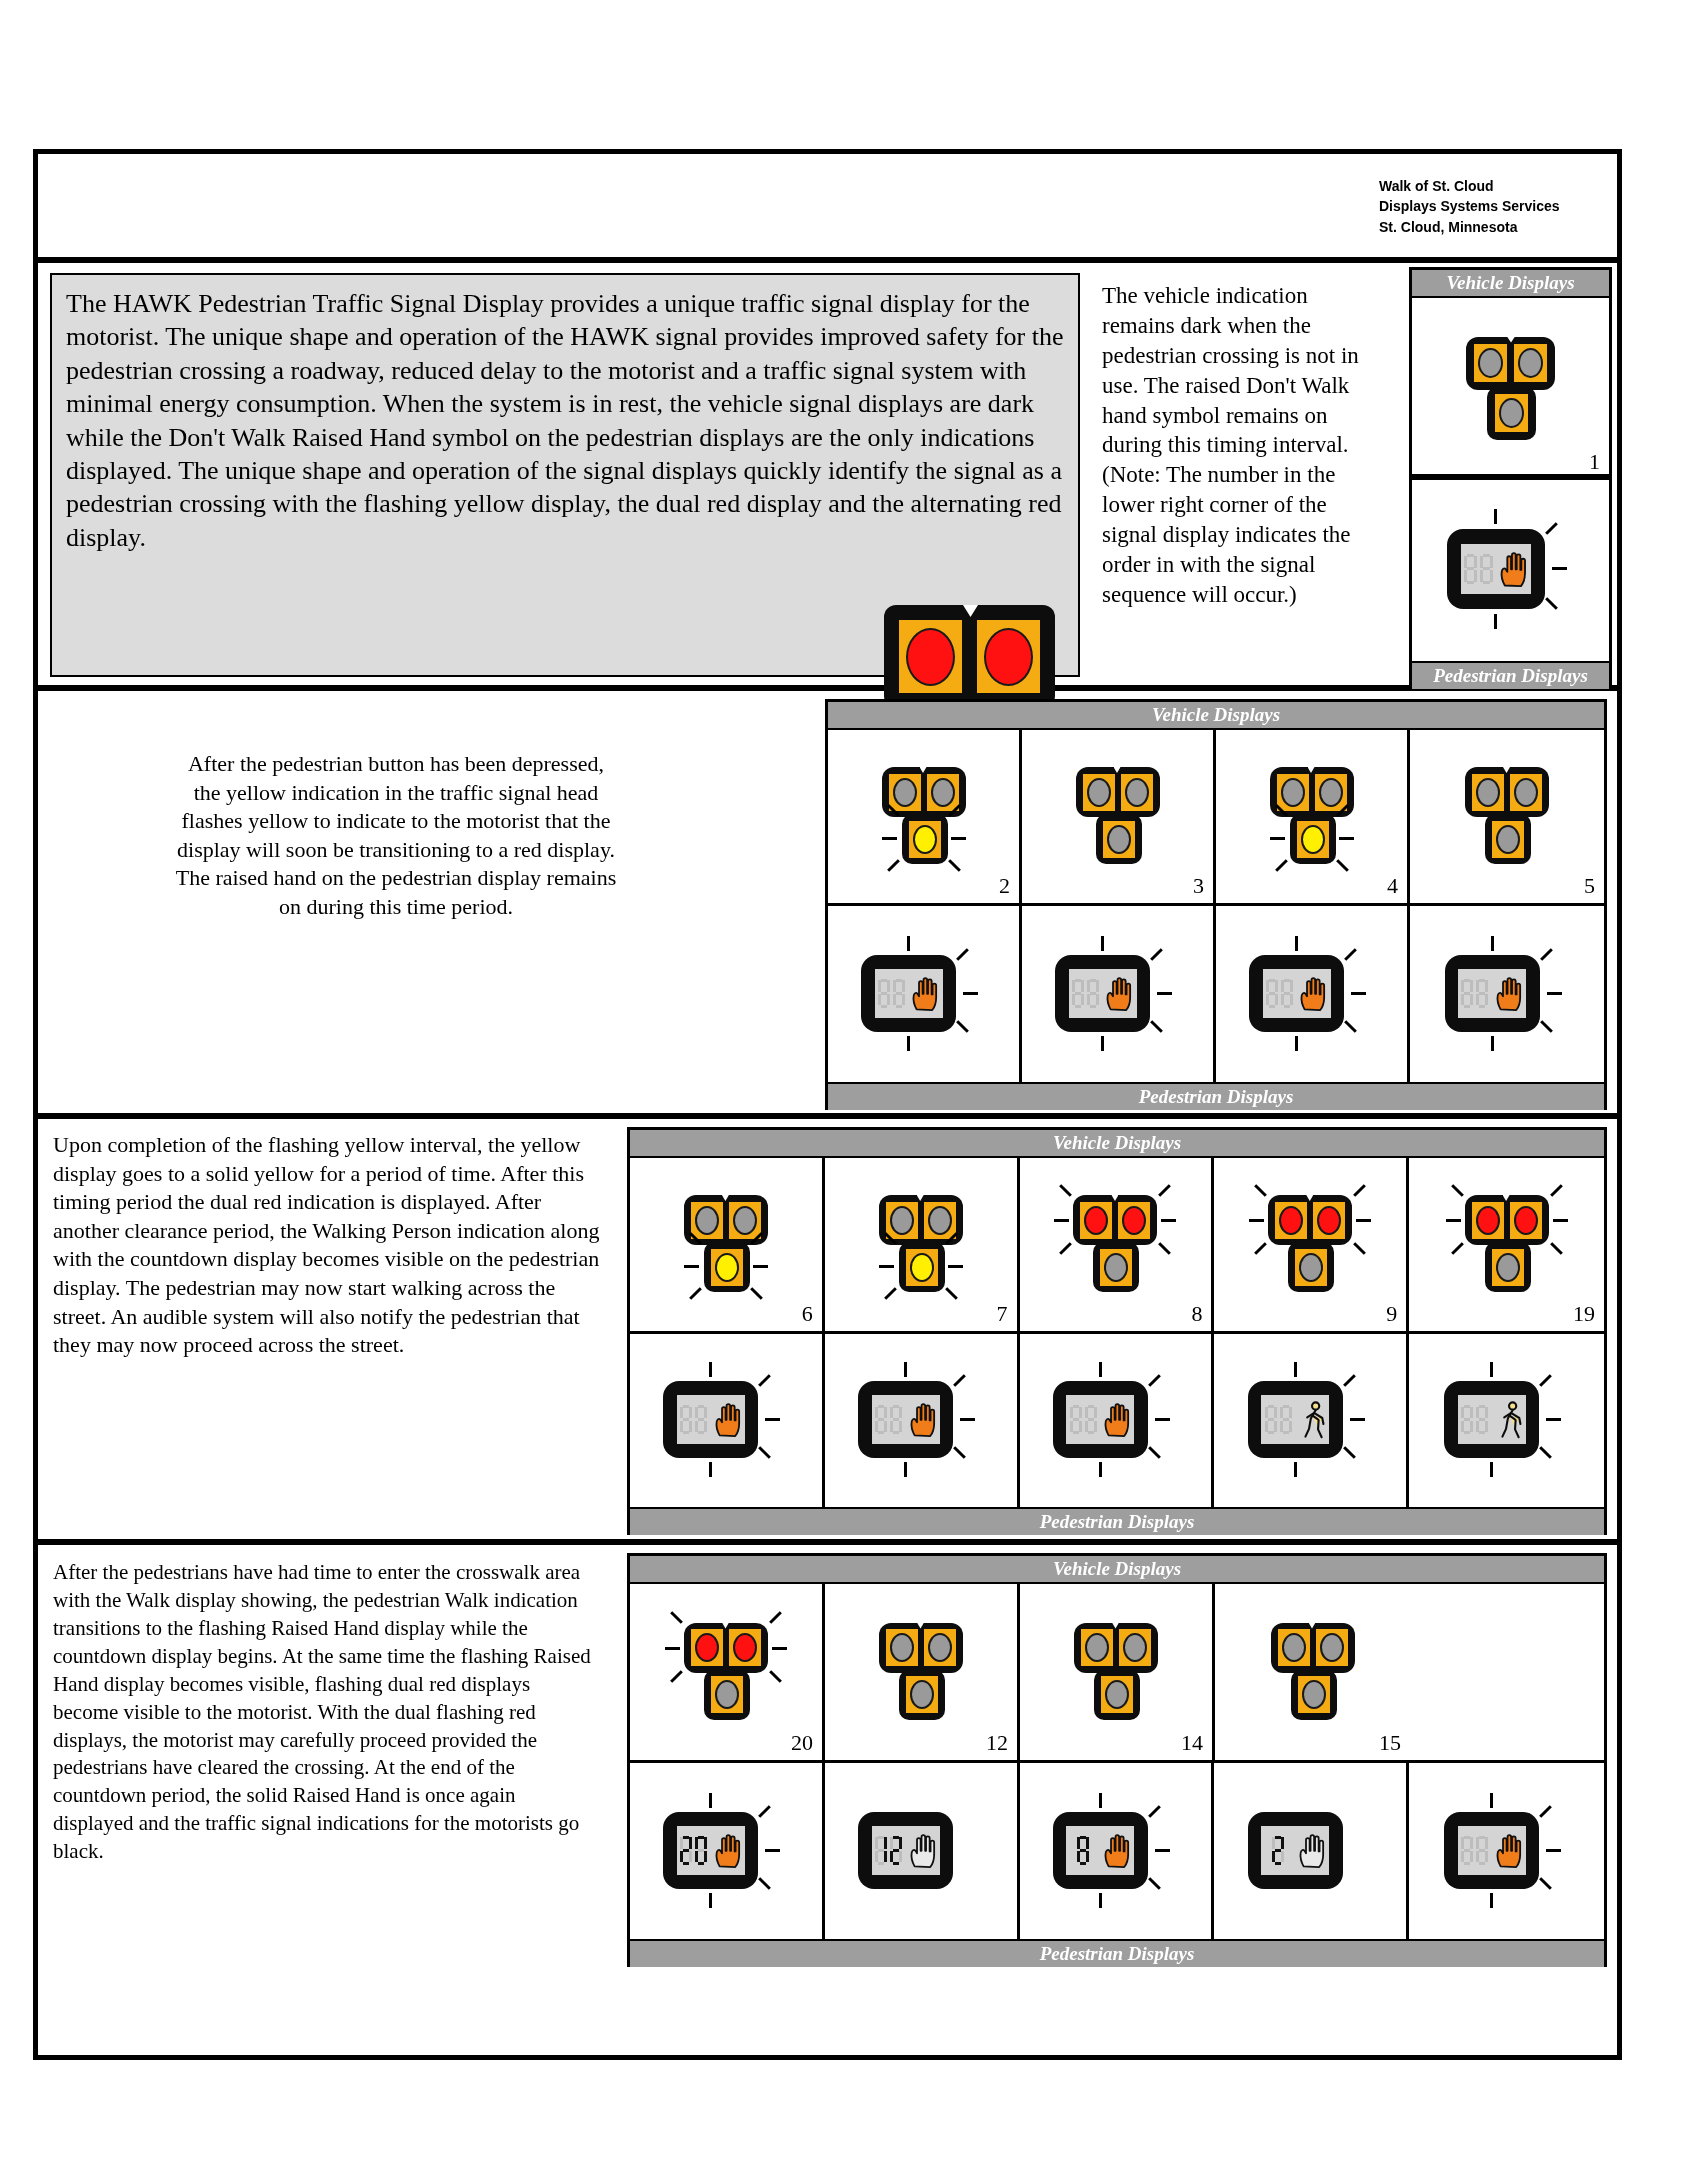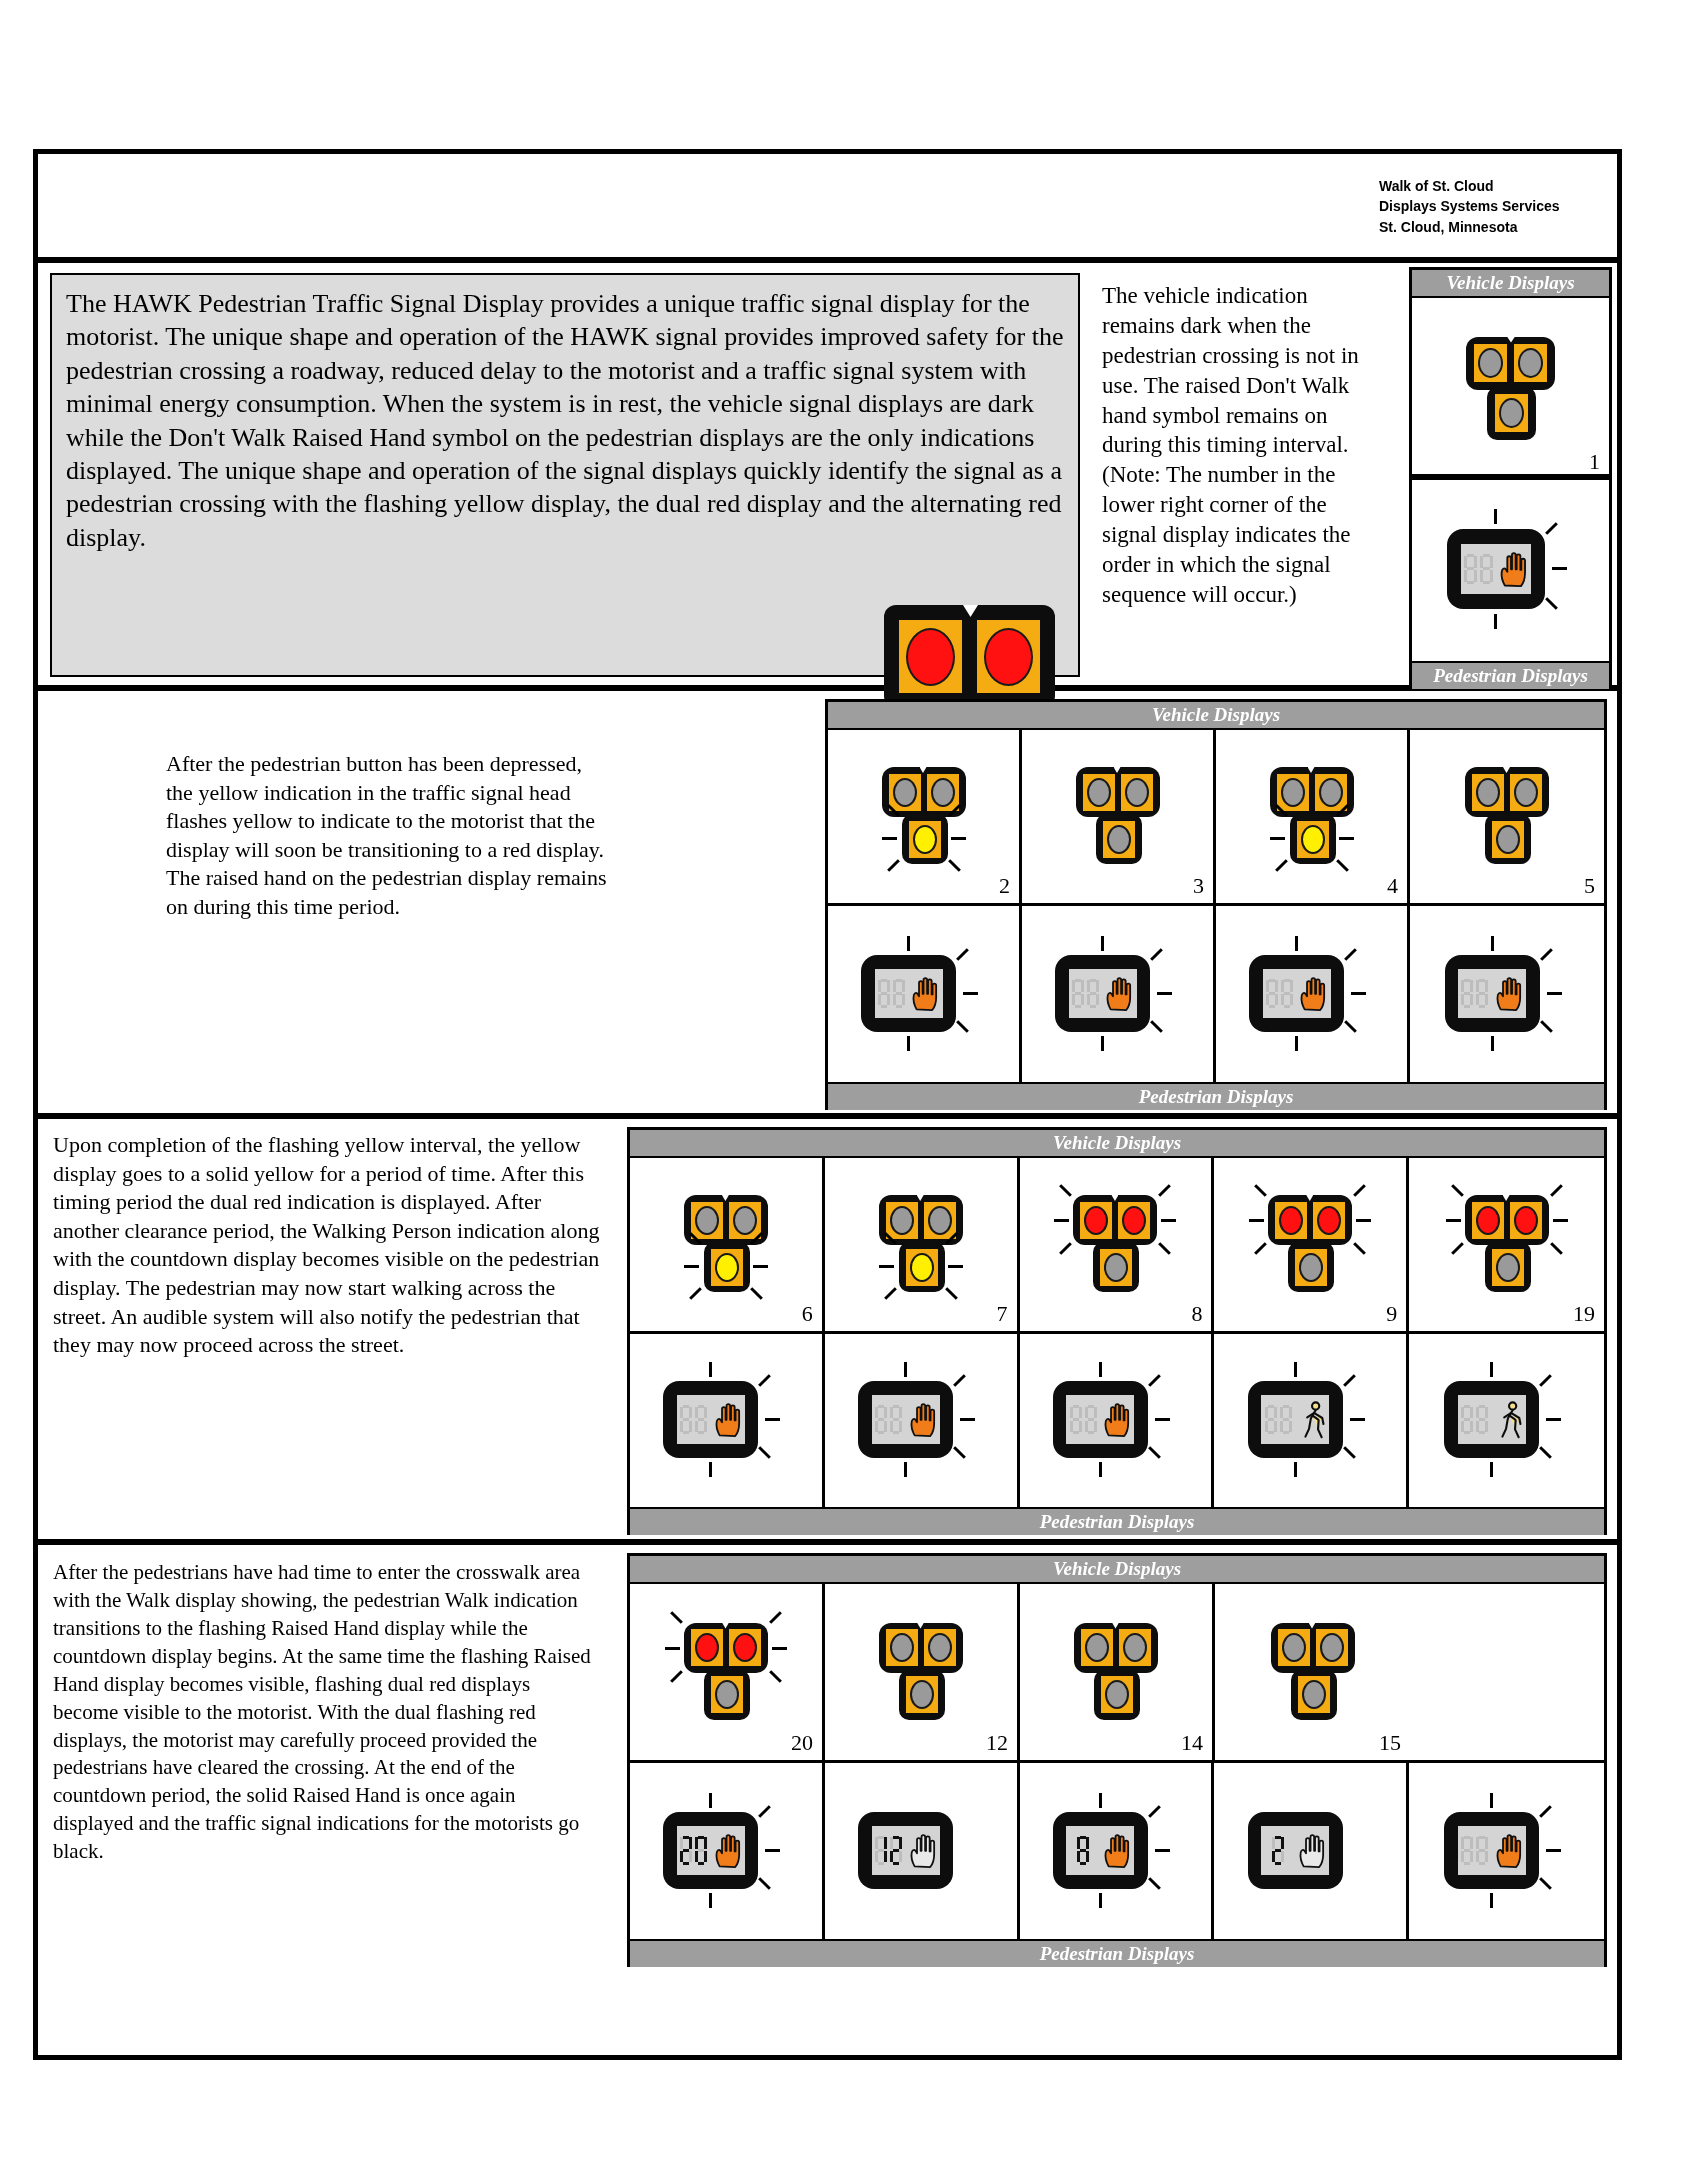--- a/index.html
+++ b/index.html
@@ -90,21 +90,21 @@
           </div>
           <span class="sig-notch" style="left:79px;top:0px;width:15px;height:12px;clip-path:polygon(0 0,100% 0,50% 100%);"></span>
           <div class="sig-stem" style="left:40px;top:96px;width:93px;height:103px;">
             <span class="plate" style="width:63px;height:73px;">
               <span class="lens dark" style="width:49px;height:58px;"></span>
             </span>
           </div>
         </div>
       </div>
 
-    <div class="sidetext" style="position:absolute;left:1064px;top:18px;width:282px;">The vehicle indication remains dark when the pedestrian crossing is not in use.  The raised Don't Walk hand symbol remains on during this timing interval. (Note: The number in the lower right corner of the signal display indicates the order in which the signal sequence will occur.)</div>
+    <div class="sidetext" style="position:absolute;left:1064px;top:18px;width:282px;">The vehicle indication remains dark when the pedestrian crossing is not in use.  The raised Don't Walk hand symbol remains on during this timing interval. (Note: The number in the lower right corner of the signal display indicates the order in with the signal sequence will occur.)</div>
 
     <div class="panel" id="s1-veh" style="left:1371px;top:4px;width:203px;height:210px;">
       <div class="bandlabel">Vehicle Displays</div>
       <div class="cellrow" id="s1-veh-row" style="height:181px;">
           <div class="cell" style="width: 197px;">
             <div class="signal" style="width:89px;height:104px;">
               <div class="sig-top" style="width:89px;height:53px;padding:8px;">
                 <span class="plate" style="width:33px;height:38px;">
                   <span class="lens dark" style="width:25px;height:30px;"></span>
                 </span>
@@ -166,21 +166,21 @@
               <span class="fm" style="left:102px;top:89px;width:15px;height:3px;transform:rotate(45deg);"></span>
               <span class="fm" style="left:52px;top:101px;width:3px;height:15px;"></span>
             </div>
           </div>
         </div>
       <div class="bandlabel bottom">Pedestrian Displays</div>
     </div>
   </div>
 
   <div class="section" id="sec2" style="height:428px;">
-    <div class="narrow" style="position:absolute;left:128px;top:59px;width:446px;">After the pedestrian button has been depressed, the yellow indication in the traffic signal head flashes yellow to indicate to the motorist that the display will soon be transitioning to a red display.  The raised hand  on the pedestrian display remains on during this time period.</div>
+    <div class="narrow" style="position:absolute;left:135px;top:59px;width:446px;text-align:center;">After the pedestrian button has been depressed, the yellow indication in the traffic signal head flashes yellow to indicate to the motorist that the display will soon be transitioning to a red display.  The raised hand  on the pedestrian display remains on during this time period.</div>
 
     <div class="panel" id="s2-panel" style="left:787px;top:8px;width:782px;height:411px;">
       <div class="bandlabel">Vehicle Displays</div>
       <div class="cellrow" id="s2-veh-row" style="height:173px;border-bottom:3px solid #000;">
           <div class="cell" style="width: 194px;">
             <div class="signal" style="width:84px;height:99px;">
               <div class="sig-top" style="width:84px;height:50px;padding:7px;">
                 <span class="plate" style="width:32px;height:37px;">
                   <span class="lens dark" style="width:24px;height:29px;"></span>
                 </span>

